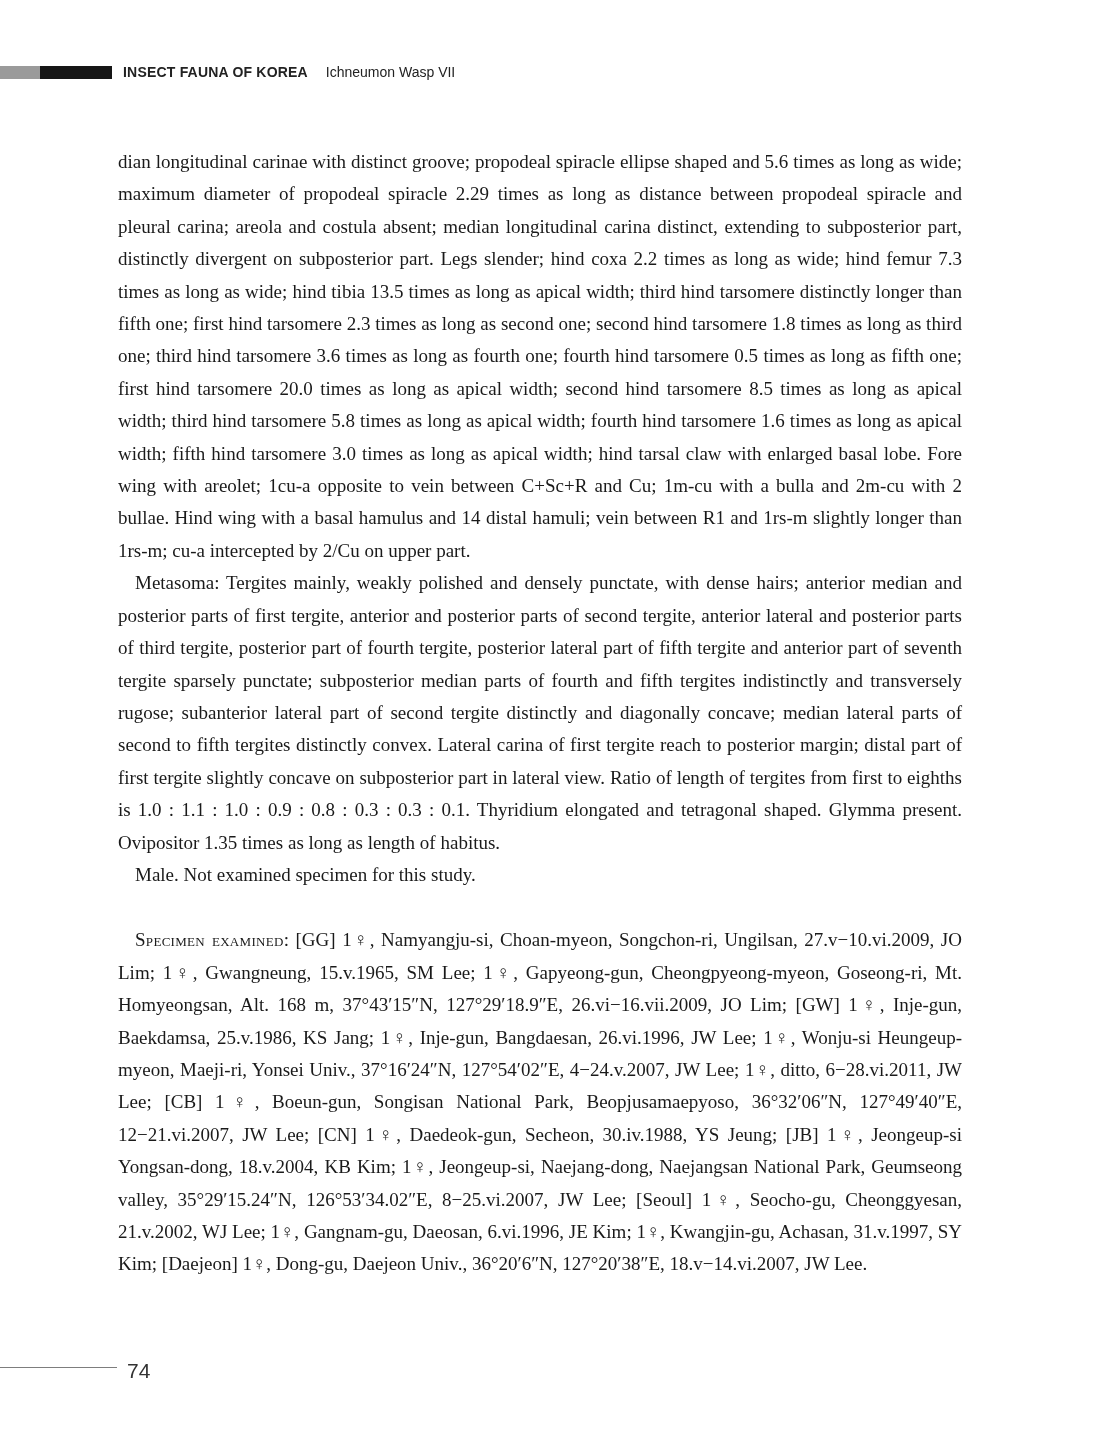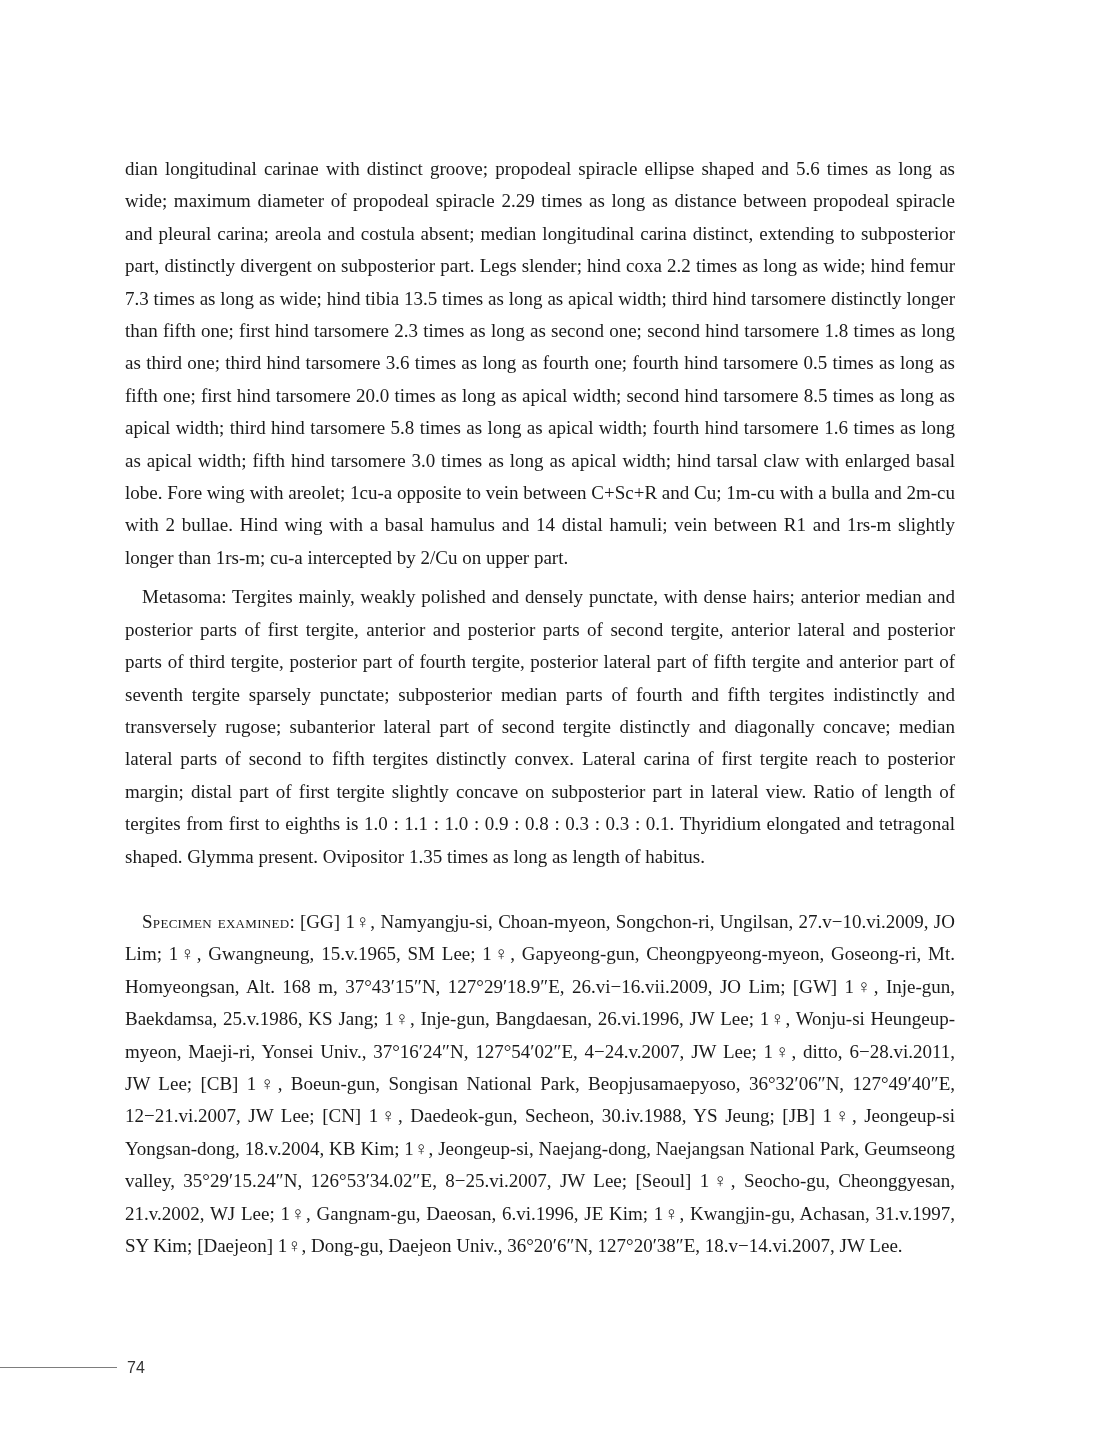--- a/index.html
+++ b/index.html
@@ -55,21 +55,21 @@
     margin-left: 14px;
   }
   
   .text-column {
     position: absolute;
     left: 118px;
     top: 146px;
     width: 844px;
   }
   .para {
-    margin: 7px;
+    margin: 0;
     font-size: 19px;
     line-height: 32.4px;
     text-align: justify;
     color: #1a1a1a;
   }
   .indent { text-indent: 17px; }
   .specimen-para { margin-top: 33px; }
   .sc-label {
     font-variant: small-caps;
     font-weight: normal;
@@ -82,32 +82,41 @@
     top: 1367px;
     width: 117px;
     height: 0;
     border-top: 1.5px solid #7d7d7d;
   }
   .page-number {
     position: absolute;
     left: 127px;
     top: 1359px;
     font-family: "Liberation Sans", "DejaVu Sans", sans-serif;
-    font-size: 16px;
+    font-size: 21px;
     color: #333333;
   }
 </style>
 </head>
 <body>
 
 <div class="page">
 
+  <div class="running-head">
+    <div class="bar-gray"></div>
+    <div class="bar-black"></div>
+    <div class="head-text">
+      <span class="head-series">INSECT FAUNA OF KOREA</span>
+      <span class="head-volume">Ichneumon Wasp VII</span>
+    </div>
+  </div>
 
   <div class="text-column">
     <p class="para">dian longitudinal carinae with distinct groove; propodeal spiracle ellipse shaped and 5.6 times as long as wide; maximum diameter of propodeal spiracle 2.29 times as long as distance between propodeal spiracle and pleural carina; areola and costula absent; median longitudinal carina distinct, extending to subposterior part, distinctly divergent on subposterior part. Legs slender; hind coxa 2.2 times as long as wide; hind femur 7.3 times as long as wide; hind tibia 13.5 times as long as apical width; third hind tarsomere distinctly longer than fifth one; first hind tarsomere 2.3 times as long as second one; second hind tarsomere 1.8 times as long as third one; third hind tarsomere 3.6 times as long as fourth one; fourth hind tarsomere 0.5 times as long as fifth one; first hind tarsomere 20.0 times as long as apical width; second hind tarsomere 8.5 times as long as apical width; third hind tarsomere 5.8 times as long as apical width; fourth hind tarsomere 1.6 times as long as apical width; fifth hind tarsomere 3.0 times as long as apical width; hind tarsal claw with enlarged basal lobe. Fore wing with areolet; 1cu-a opposite to vein between C+Sc+R and Cu; 1m-cu with a bulla and 2m-cu with 2 bullae. Hind wing with a basal hamulus and 14 distal hamuli; vein between R1 and 1rs-m slightly longer than 1rs-m; cu-a intercepted by 2/Cu on upper part.</p>
     <p class="para indent">Metasoma: Tergites mainly, weakly polished and densely punctate, with dense hairs; anterior median and posterior parts of first tergite, anterior and posterior parts of second tergite, anterior lateral and posterior parts of third tergite, posterior part of fourth tergite, posterior lateral part of fifth tergite and anterior part of seventh tergite sparsely punctate; subposterior median parts of fourth and fifth tergites indistinctly and transversely rugose; subanterior lateral part of second tergite distinctly and diagonally concave; median lateral parts of second to fifth tergites distinctly convex. Lateral carina of first tergite reach to posterior margin; distal part of first tergite slightly concave on subposterior part in lateral view. Ratio of length of tergites from first to eighths is 1.0 : 1.1 : 1.0 : 0.9 : 0.8 : 0.3 : 0.3 : 0.1. Thyridium elongated and tetragonal shaped. Glymma present. Ovipositor 1.35 times as long as length of habitus.</p>
+    <p class="para indent">Male. Not examined specimen for this study.</p>
     <p class="para indent specimen-para"><span class="sc-label">Specimen examined</span><span>: [GG] 1♀, Namyangju-si, Choan-myeon, Songchon-ri, Ungilsan, 27.v−10.vi.2009, JO Lim; 1♀, Gwangneung, 15.v.1965, SM Lee; 1♀, Gapyeong-gun, Cheongpyeong-myeon, Goseong-ri, Mt. Homyeongsan, Alt. 168 m, 37°43′15″N, 127°29′18.9″E, 26.vi−16.vii.2009, JO Lim; [GW] 1♀, Inje-gun, Baekdamsa, 25.v.1986, KS Jang; 1♀, Inje-gun, Bangdaesan, 26.vi.1996, JW Lee; 1♀, Wonju-si Heungeup-myeon, Maeji-ri, Yonsei Univ., 37°16′24″N, 127°54′02″E, 4−24.v.2007, JW Lee; 1♀, ditto, 6−28.vi.2011, JW Lee; [CB] 1♀, Boeun-gun, Songisan National Park, Beopjusamaepyoso, 36°32′06″N, 127°49′40″E, 12−21.vi.2007, JW Lee; [CN] 1♀, Daedeok-gun, Secheon, 30.iv.1988, YS Jeung; [JB] 1♀, Jeongeup-si Yongsan-dong, 18.v.2004, KB Kim; 1♀, Jeongeup-si, Naejang-dong, Naejangsan National Park, Geumseong valley, 35°29′15.24″N, 126°53′34.02″E, 8−25.vi.2007, JW Lee; [Seoul] 1♀, Seocho-gu, Cheonggyesan, 21.v.2002, WJ Lee; 1♀, Gangnam-gu, Daeosan, 6.vi.1996, JE Kim; 1♀, Kwangjin-gu, Achasan, 31.v.1997, SY Kim; [Daejeon] 1♀, Dong-gu, Daejeon Univ., 36°20′6″N, 127°20′38″E, 18.v−14.vi.2007, JW Lee.</span></p>
   </div>
 
   <div class="footer-rule"></div>
   <div class="page-number">74</div>
 
 </div>
 
 </body></html>

